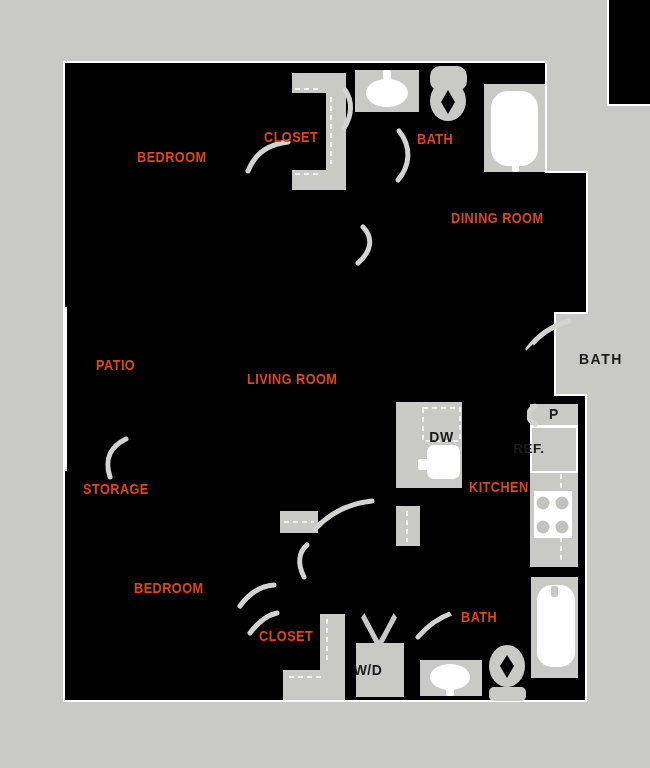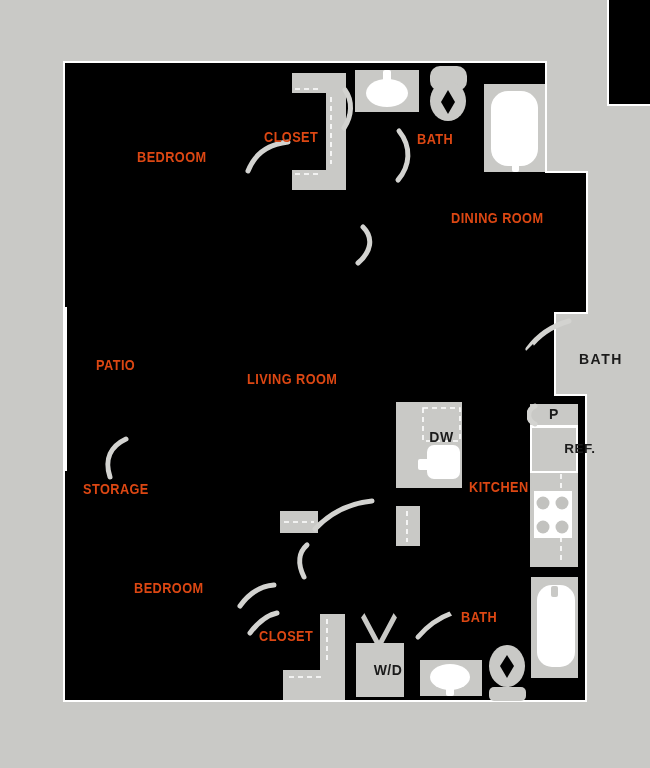--- a/index.html
+++ b/index.html
@@ -178,16 +178,16 @@
   <div class="rlabel" style="left:247px;top:371px">LIVING ROOM</div>
   <div class="rlabel" style="left:469px;top:479px">KITCHEN</div>
   <div class="rlabel" style="left:83px;top:481px">STORAGE</div>
   <div class="rlabel" style="left:134px;top:580px">BEDROOM</div>
   <div class="rlabel" style="left:259px;top:628px">CLOSET</div>
   <div class="rlabel" style="left:461px;top:609px">BATH</div>
 
   <div class="flabel entry-label" style="left:579px;top:352px">BATH</div>
   <div class="flabel boxed" style="left:423px;top:430px;width:37px">DW</div>
   <div class="flabel boxed" style="left:530px;top:407px;width:48px">P</div>
-  <div class="flabel boxed ref-label" style="left:550px;top:442px;width:60px">REF.</div>
-  <div class="flabel boxed" style="left:364px;top:663px;width:48px">W/D</div>
+  <div class="flabel boxed ref-label" style="left:499px;top:442px;width:60px">REF.</div>
+  <div class="flabel boxed" style="left:344px;top:663px;width:48px">W/D</div>
 
 </div>
 
 </body></html>

